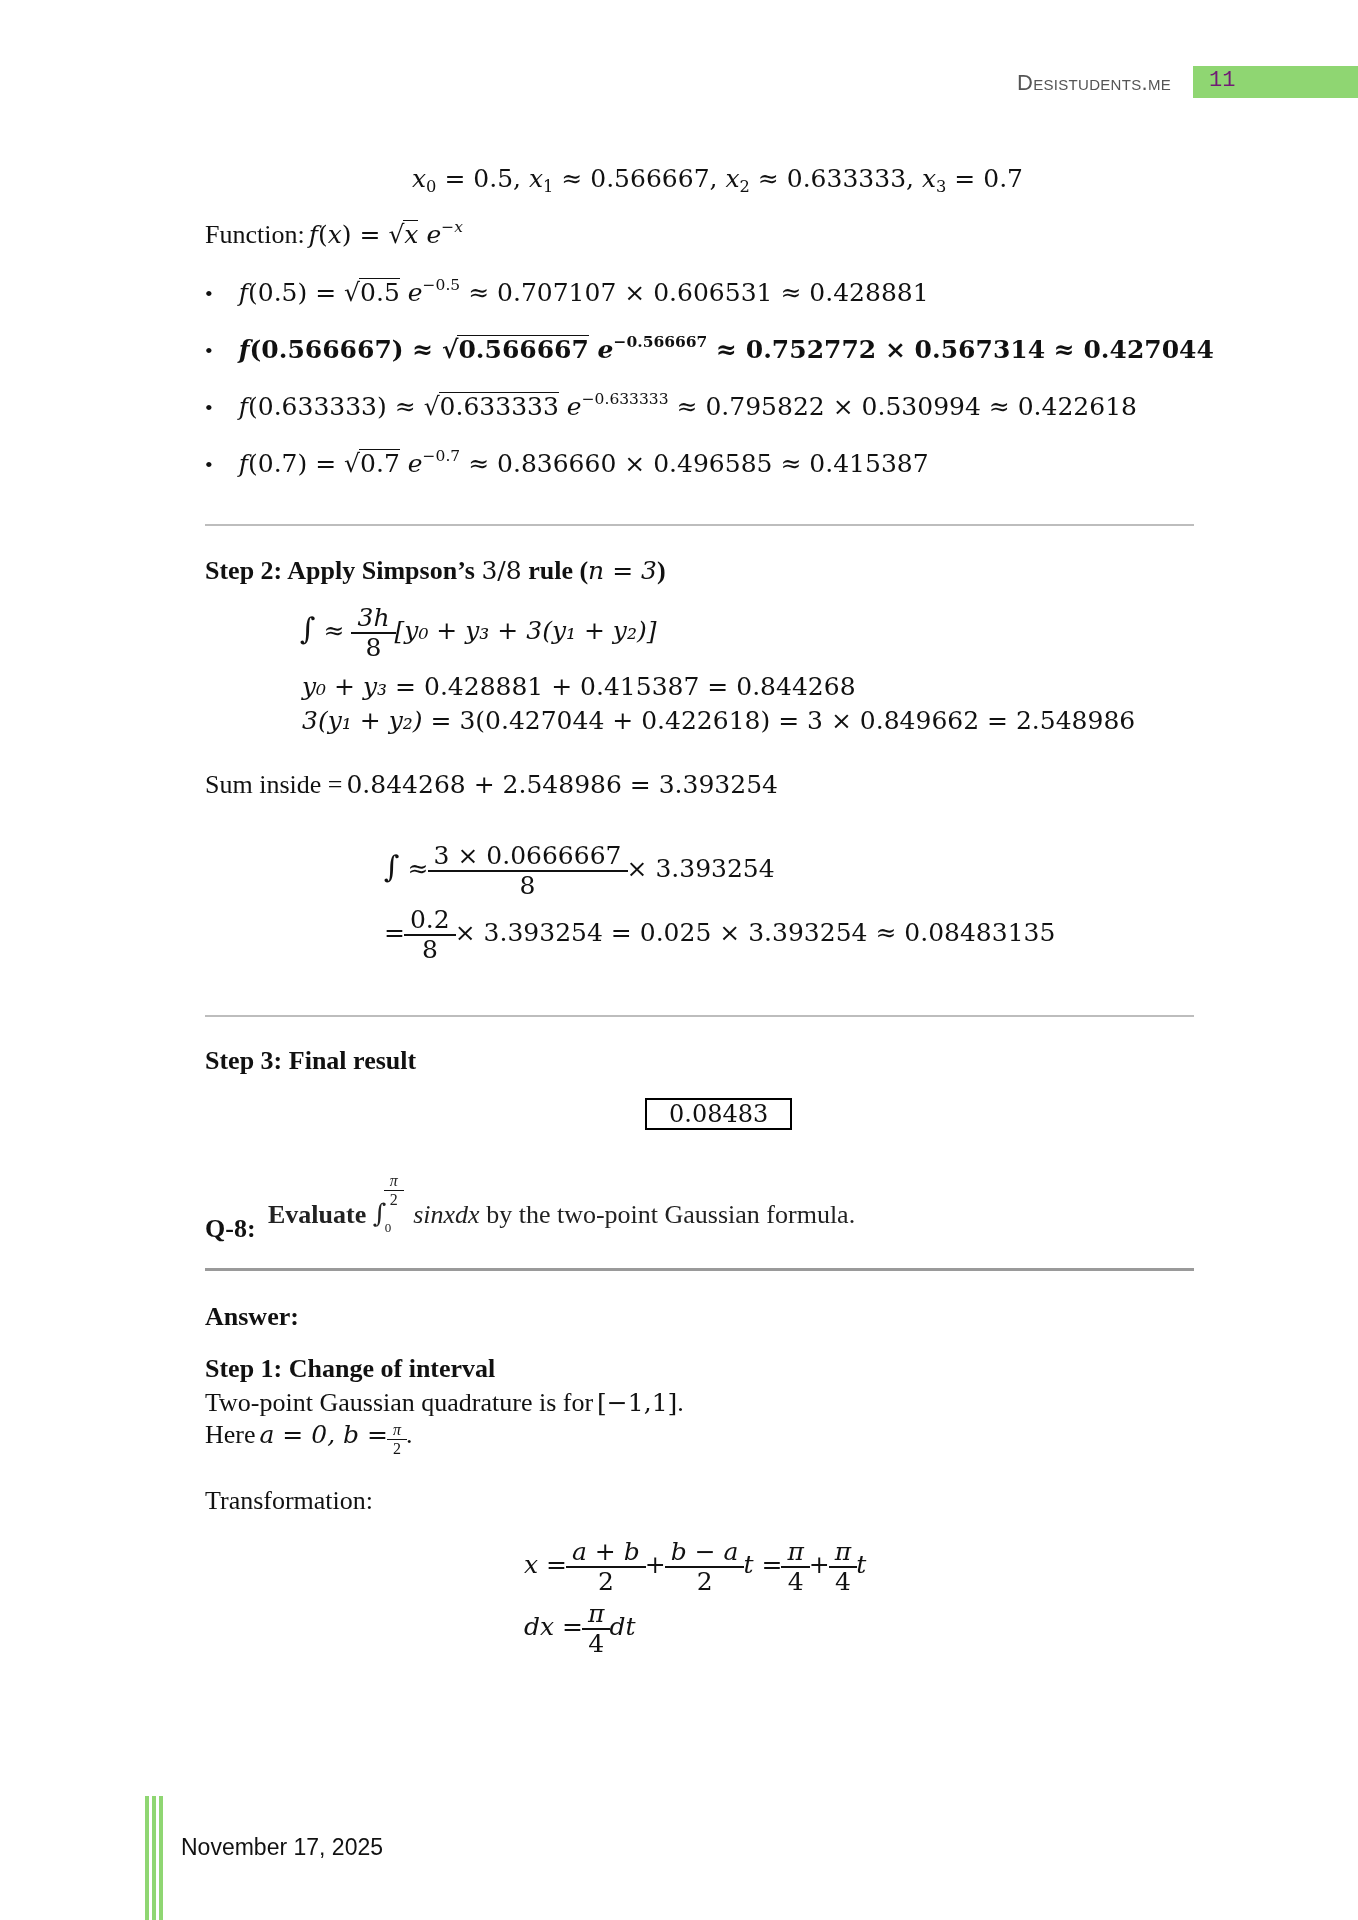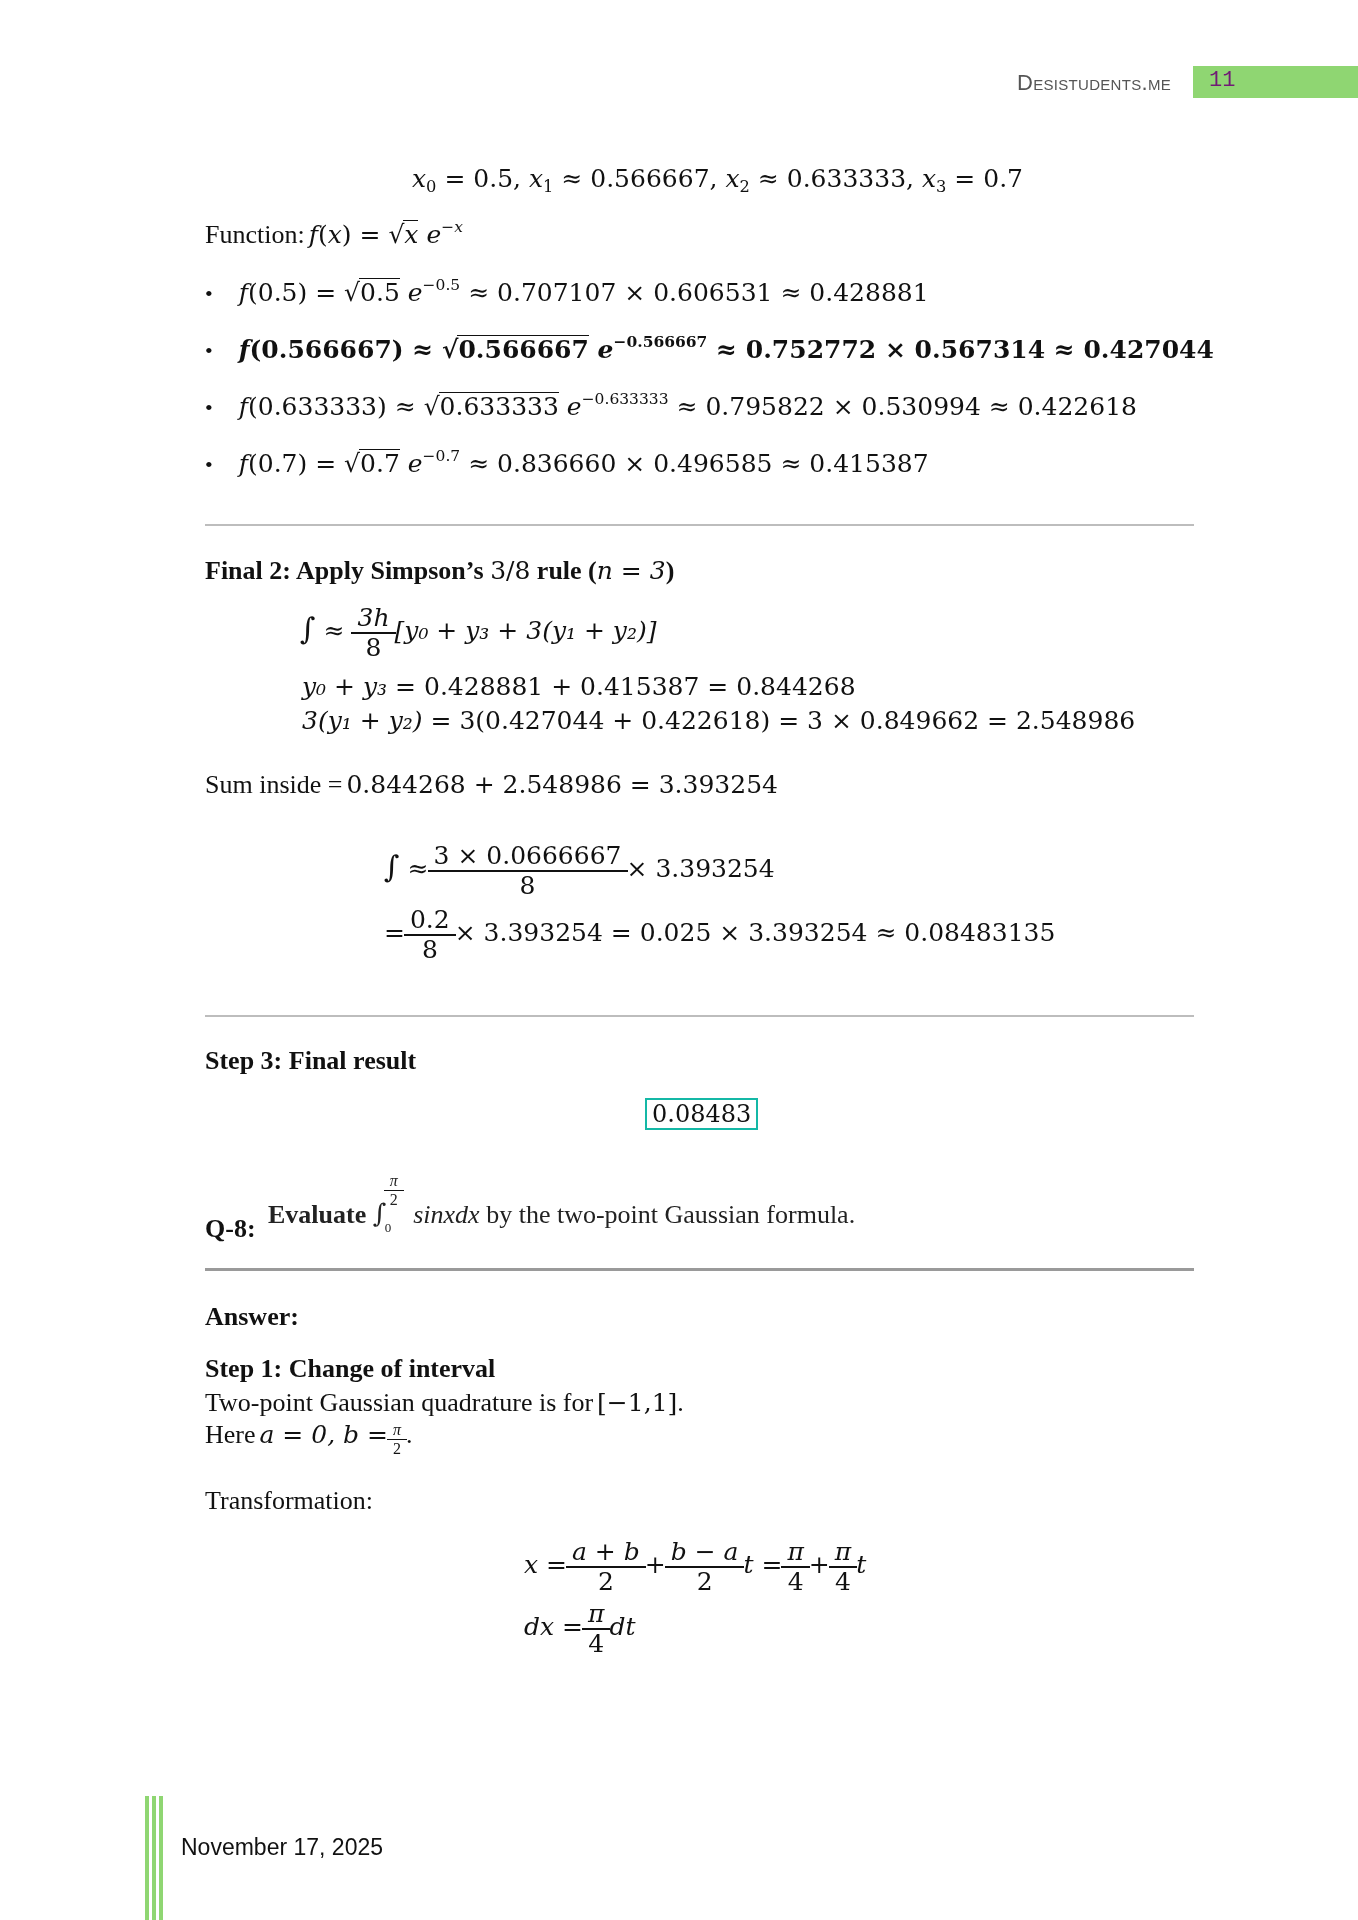--- a/index.html
+++ b/index.html
@@ -22,21 +22,21 @@
   .bullet { font-size: 22px; }
   .hr { left: 205px; width: 989px; height: 2px; background: #bdbdbd; }
   .hr.dark { height: 3px; background: #9a9a9a; }
 
   .frac { display: inline-flex; flex-direction: column; align-items: center; vertical-align: middle; margin: 0 2px; }
   .frac .num { padding: 0 3px; line-height: 1.1; }
   .frac .den { border-top: 2px solid #111; padding: 0 3px; line-height: 1.1; width: 100%; text-align: center; }
   .frac.small { font-size: 16px; }
   .frac.small .den { border-top: 1px solid #111; }
 
-  .boxed { border: 2px solid #14b8a6; padding: 0 5px; font-family: "DejaVu Serif", serif; font-size: 24px; }
+  .boxed { border: 2px solid #000000; padding: 0 22px; font-family: "DejaVu Serif", serif; font-size: 24px; }
 
   .footer-bars { left: 145px; top: 1796px; width: 18px; height: 124px; }
   .footer-bars span { position: absolute; top: 0; width: 4px; height: 124px; background: #8fd672; }
   .footer-date { left: 181px; top: 1834px; font-family: "Liberation Sans", sans-serif; font-size: 23px; color: #111; }
   .int { font-size: 30px; font-family: "DejaVu Serif", serif; }
   .gray-q { color: #222; }
 </style>
 </head>
 <body>
 
@@ -66,21 +66,21 @@
   <span class="math" style="margin-left:22px;"><span class="mi">f</span>(<span>0.633333</span>) <span>≈</span> √<span class="sqrt">0.633333</span> <span class="mi">e</span><sup>−0.633333</sup> ≈ <span>0.795822</span> × <span>0.530994</span> ≈ <span>0.422618</span></span>
 </div>
 <div class="abs" style="left:205px; top:449px;">
   <span class="bullet">•</span>
   <span class="math" style="margin-left:22px;"><span class="mi">f</span>(<span>0.7</span>) <span>=</span> √<span class="sqrt">0.7</span> <span class="mi">e</span><sup>−0.7</sup> ≈ <span>0.836660</span> × <span>0.496585</span> ≈ <span>0.415387</span></span>
 </div>
 
 <div class="abs hr" style="top:524px;"></div>
 
 <div class="abs txt bold" style="left:205px; top:556px;">
-  <span>Final 2: Apply Simpson’s</span> <span class="math" style="font-weight:normal;">3/8</span> <span>rule (</span><span class="math mi" style="font-weight:normal;">n = 3</span><span>)</span>
+  <span>Step 2: Apply Simpson’s</span> <span class="math" style="font-weight:normal;">3/8</span> <span>rule (</span><span class="math mi" style="font-weight:normal;">n = 3</span><span>)</span>
 </div>
 
 <div class="abs math" style="left:300px; top:604px;">
   <span class="int">∫</span> ≈
   <span class="frac">
       <span class="num mi">3h</span>
       <span class="den">8</span>
     </span><span class="mi">[y₀ + y₃ + 3(y₁ + y₂)]</span>
 </div>
 

